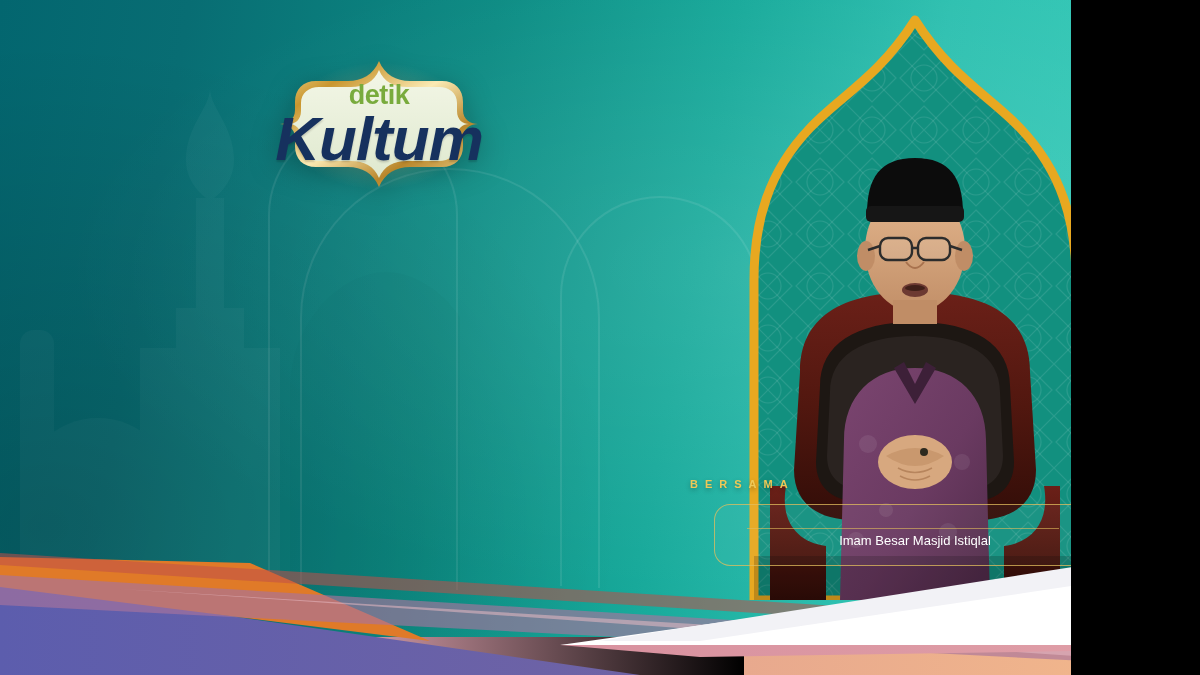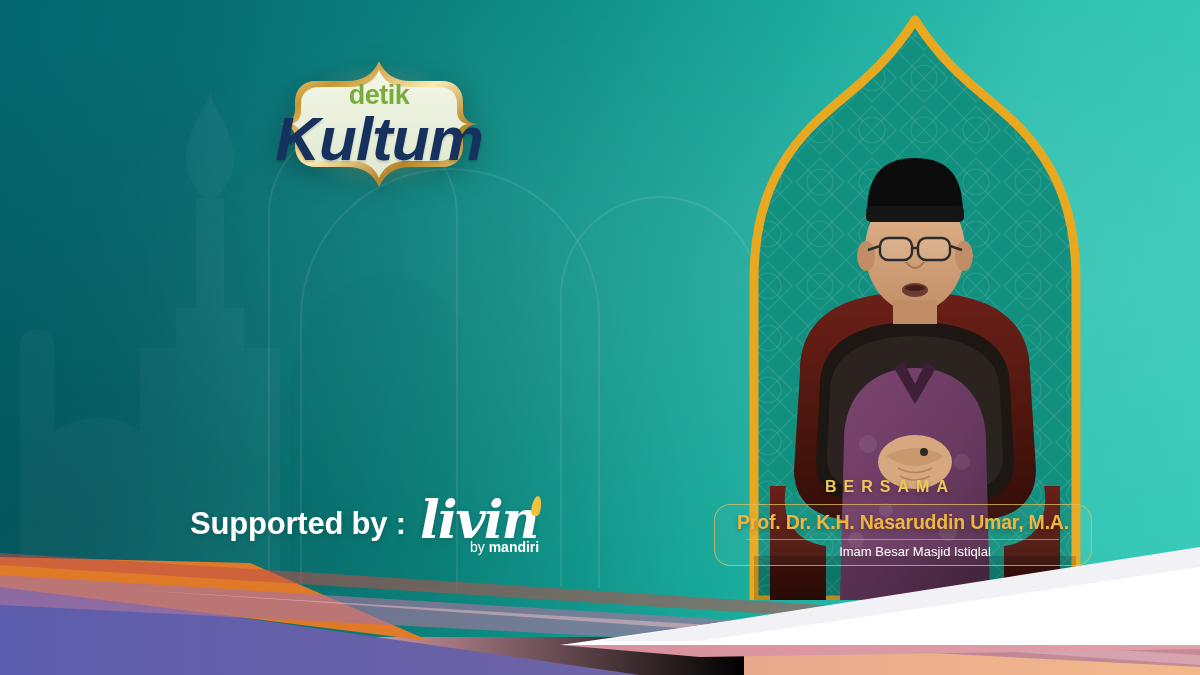--- a/index.html
+++ b/index.html
@@ -1,18 +1,18 @@
 <!DOCTYPE html>
 <html><head>
 <meta charset="utf-8">
 <style>
   html,body{margin:0;padding:0;background:#000;}
   *{box-sizing:border-box;}
   #stage{
-    position:relative;width:1200px;height:675px;overflow:hidden;
+    position:relative;width:1071px;height:675px;overflow:hidden;
     font-family:"Liberation Sans",sans-serif;
     background:linear-gradient(100deg,#03666f 0%,#086d73 16%,#0d8c84 42%,#17a99a 62%,#2ec0b0 80%,#38cbb9 100%);
   }
 
   
   .bg-layer{position:absolute;inset:0;overflow:hidden;}
   .vignette{
     position:absolute;inset:0;
     background:radial-gradient(120% 90% at 72% 40%,rgba(255,255,255,.10) 0%,rgba(255,255,255,0) 55%),
                radial-gradient(90% 120% at 4% 78%,rgba(0,0,0,.18) 0%,rgba(0,0,0,0) 60%);
@@ -80,22 +80,22 @@
     transform:rotate(10deg);
   }
   .by-mandiri{
     text-align:right;color:#fff;font-size:14px;line-height:1;margin-top:-4px;margin-right:-2px;
   }
   .by-mandiri b{font-weight:700;}
 
   
   .speaker-zone{position:absolute;left:690px;top:0;width:450px;height:600px;}
   .bersama{
-    position:absolute;left:690px;top:478px;width:400px;text-align:center;
-    color:#edc857;font-size:16px;font-weight:700;letter-spacing:7px;
+    position:absolute;left:690px;top:478px;width:400px;
+    color:#edc857;font-size:11px;font-weight:700;letter-spacing:7px;
     text-shadow:0 2px 5px rgba(0,0,0,.3);
   }
   .name-box{
     position:absolute;left:714px;top:504px;width:378px;height:62px;
     border:1.5px solid rgba(226,190,92,.75);border-radius:16px;
     display:flex;flex-direction:column;align-items:center;justify-content:center;
     background:rgba(255,255,255,.04);
   }
   .speaker-name{
     color:#f1b53f;font-size:19.5px;font-weight:700;letter-spacing:-.2px;
@@ -265,32 +265,23 @@
                C37 103 29 97 29 87 L29 79 C29 70 23 66 17 66 C23 66 29 62 29 53
                L29 45 C29 35 37 29 47 29 L79 29 C92 29 102 24 107 12 Z" fill="url(#creamG)"></path>
     </svg>
     <div class="badge-text">
       <div class="badge-detik">detik</div>
       <div class="badge-kultum">Kultum</div>
     </div>
   </div>
 
 
-  <div class="supported">
-    <div class="supported-label">Supported by :</div>
-    <div class="livin-wrap">
-      <div class="livin">livin</div>
-      <div class="livin-apos"></div>
-      <div class="by-mandiri"><span>by </span><b>mandiri</b></div>
-    </div>
-  </div>
 
   <div class="bersama">BERSAMA</div>
   <div class="name-box">
-    <div class="speaker-name">Prof. Dr. K.H. Nasaruddin Umar, M.A.</div>
     <div class="speaker-rule"></div>
     <div class="speaker-role">Imam Besar Masjid Istiqlal</div>
   </div>
 
   <svg class="ribbons" viewBox="0 0 1200 130" preserveAspectRatio="none">
     <defs>
       <linearGradient id="peachG" x1="0" y1="0" x2="1" y2="0">
         <stop offset="0%" stop-color="#c9a3c0"></stop>
         <stop offset="30%" stop-color="#d39aa6"></stop>
         <stop offset="62%" stop-color="#e7a municipality"></stop>

